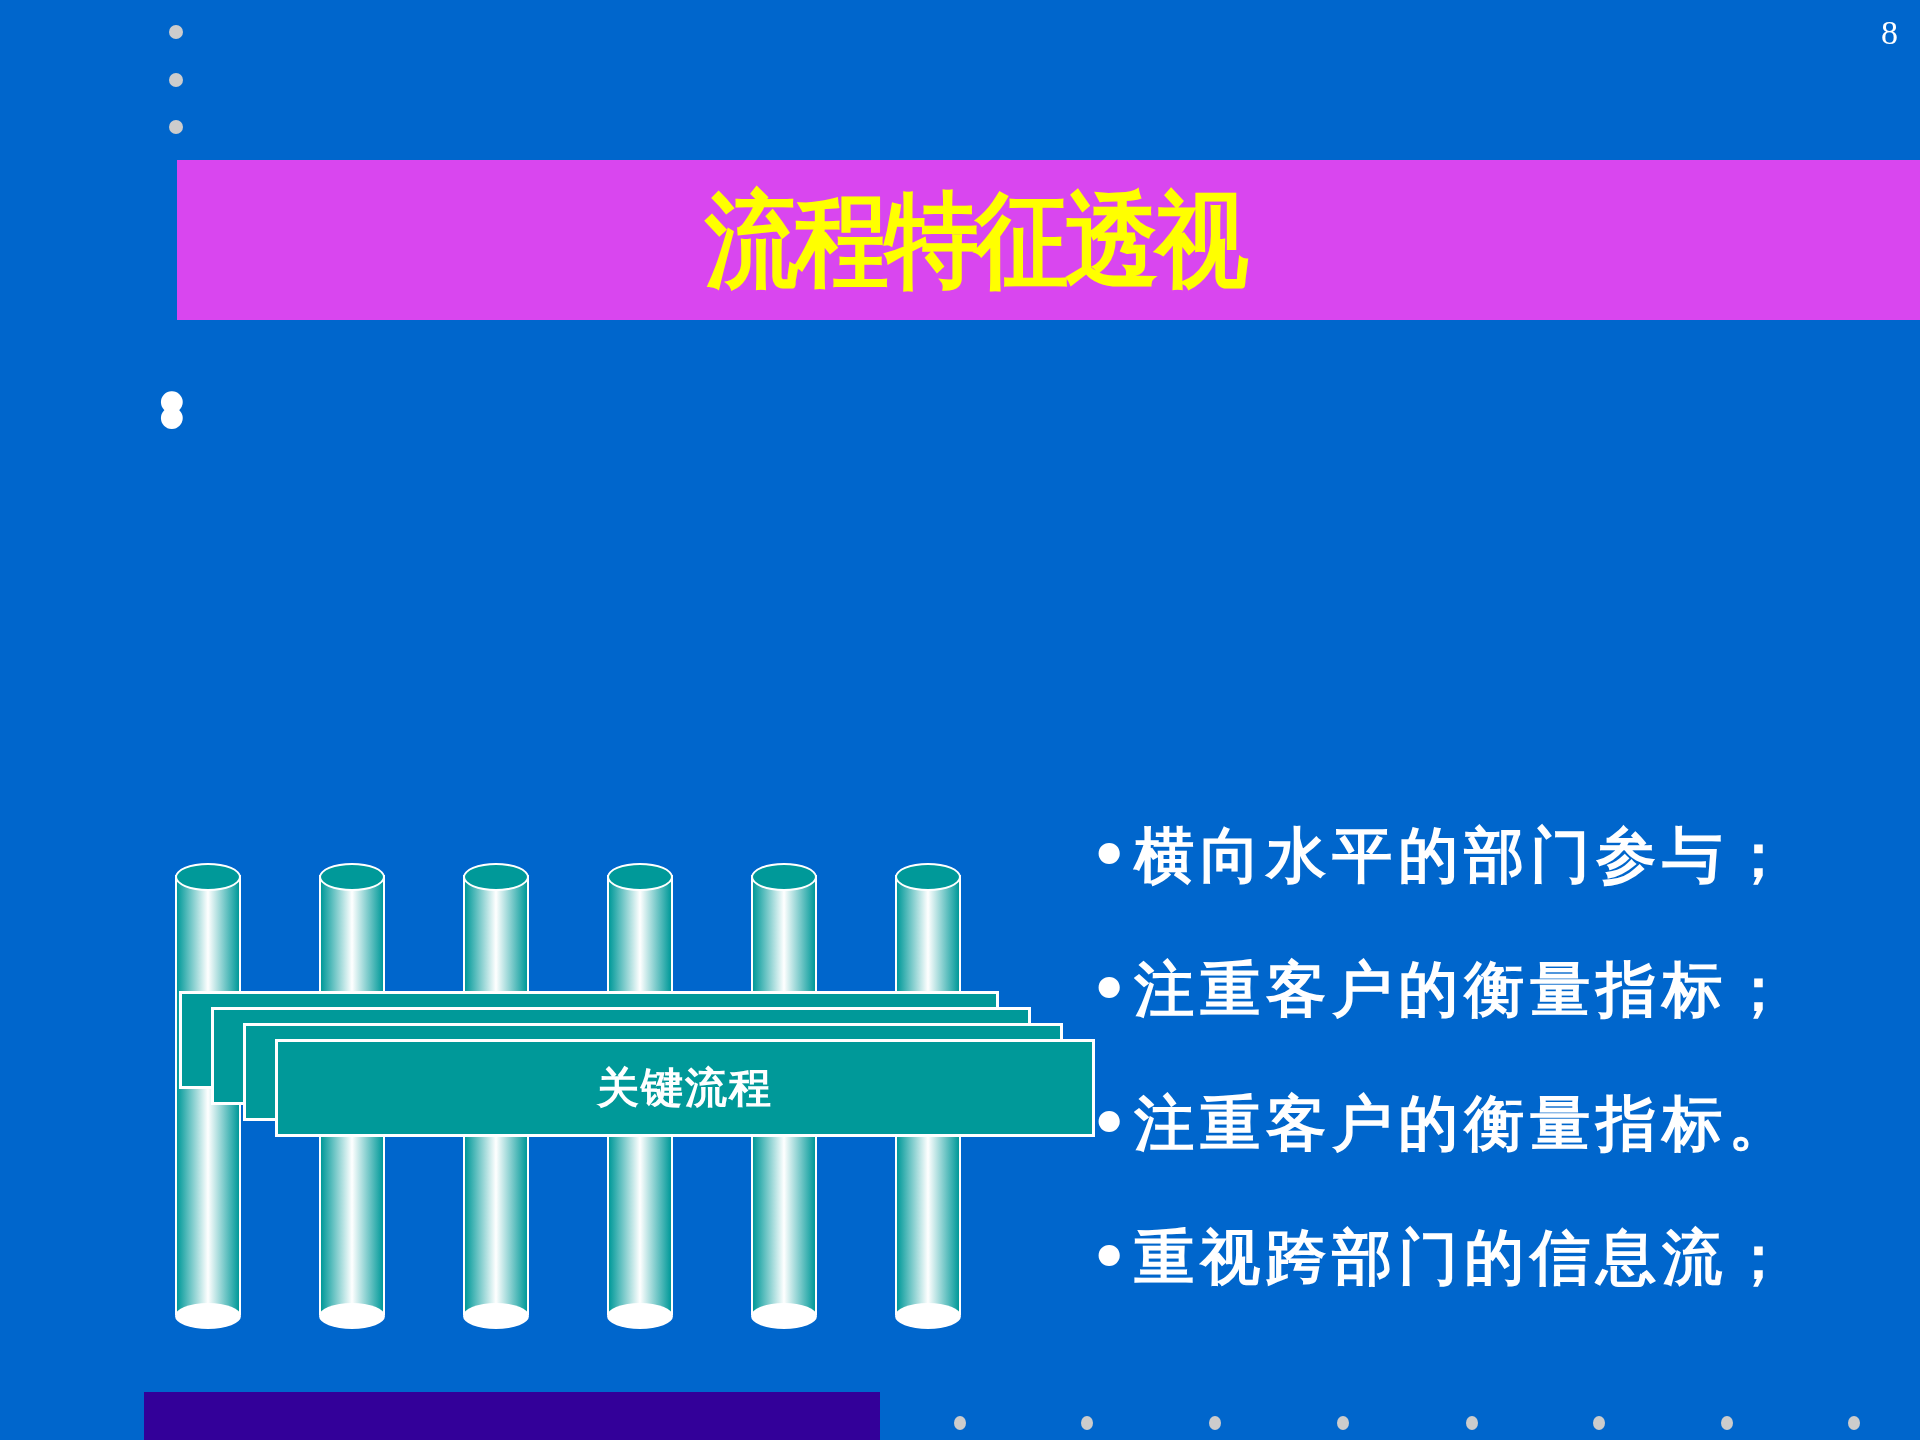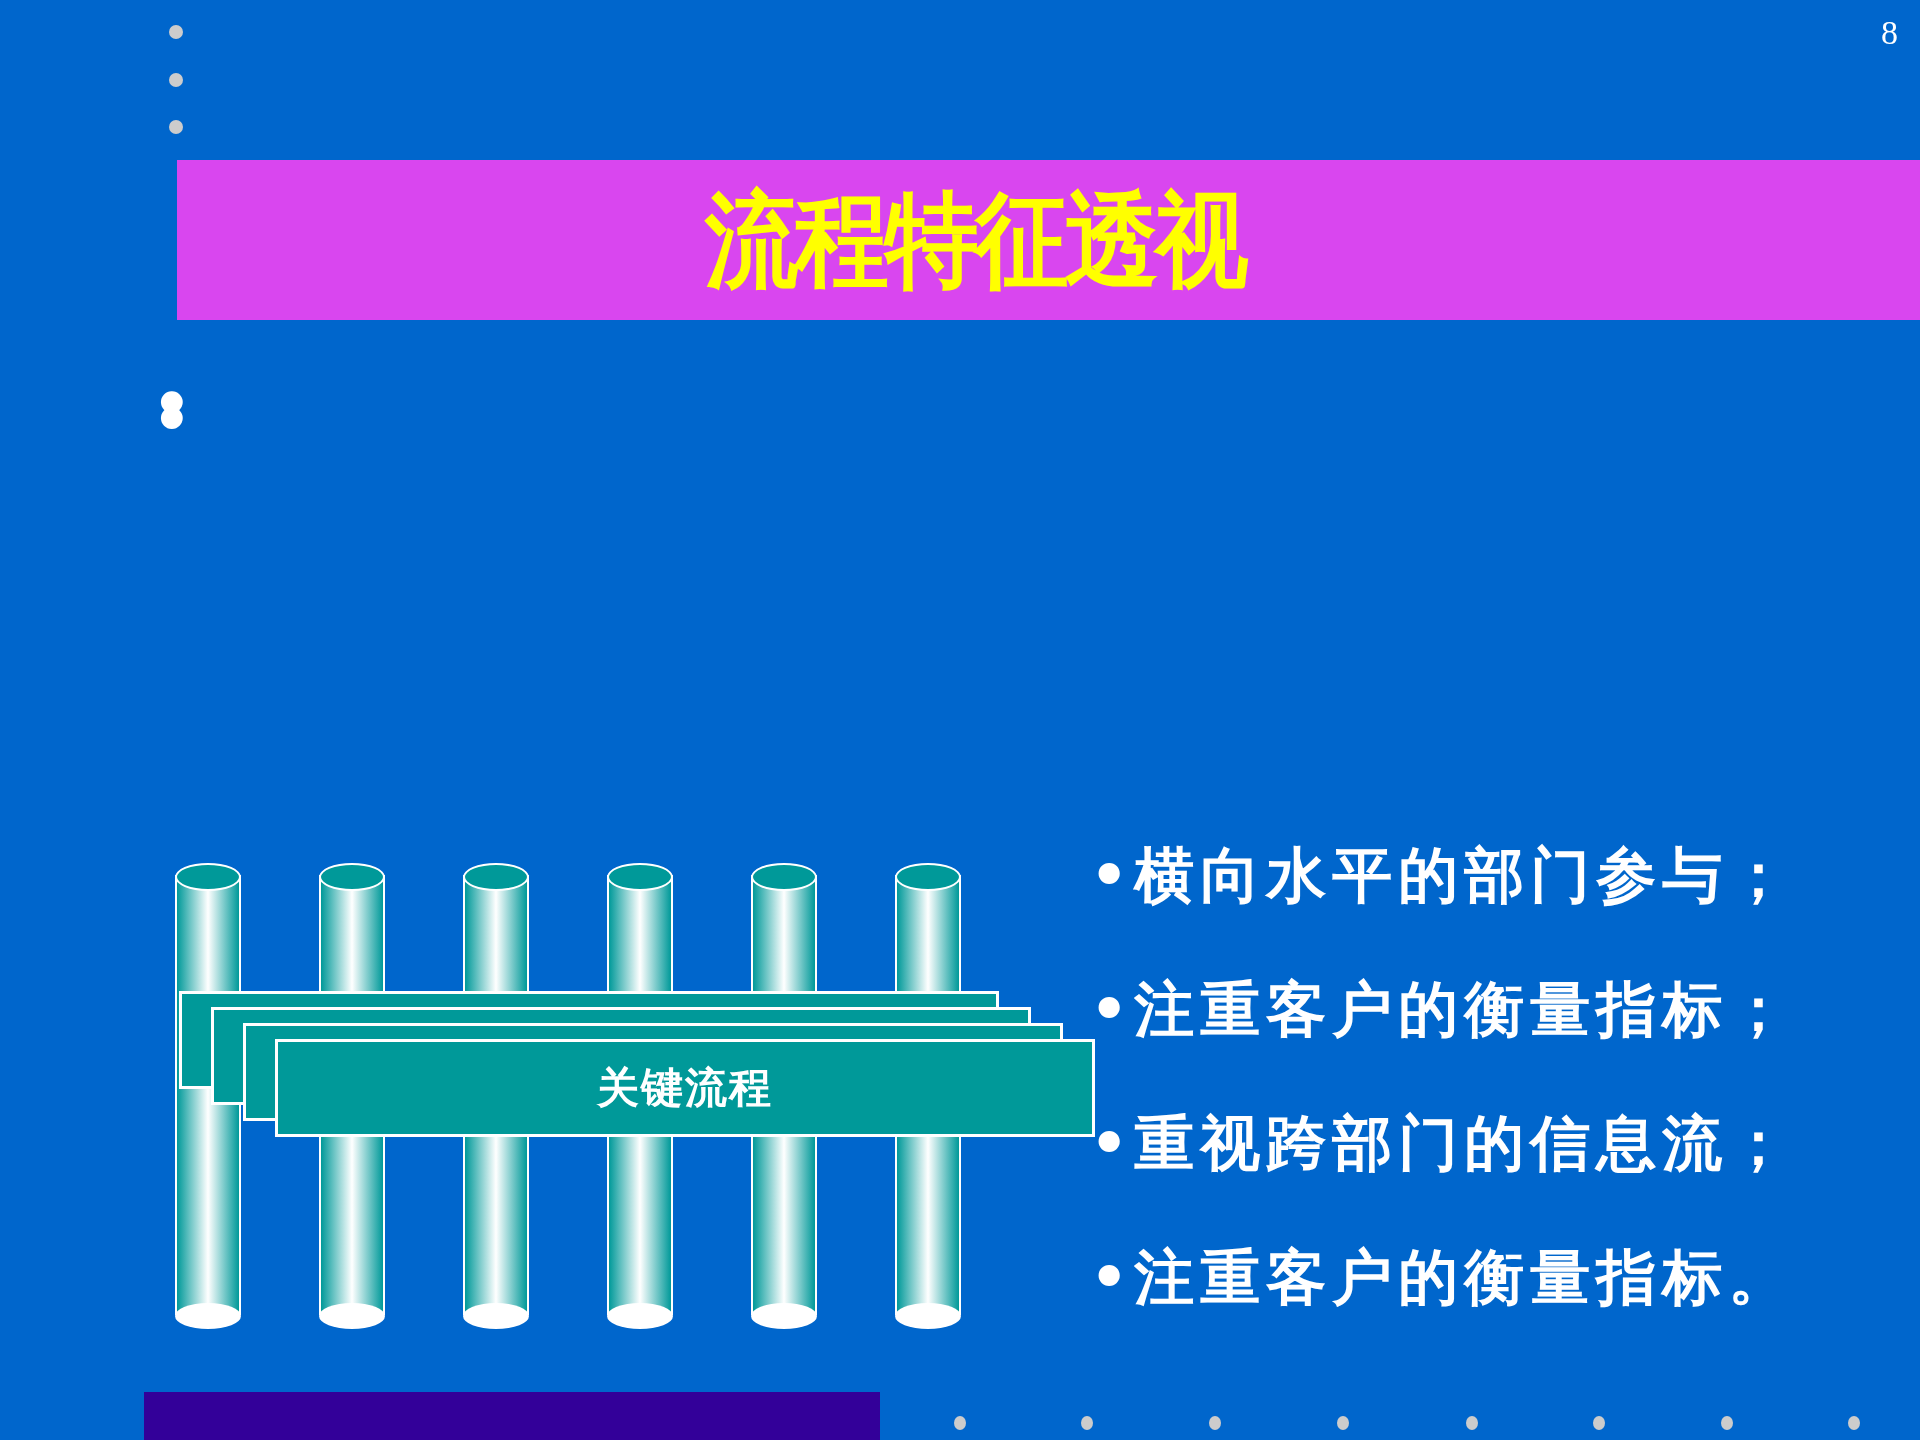--- a/index.html
+++ b/index.html
@@ -33,21 +33,21 @@
   }
   .cyl .bottom {
     position:absolute; left:0; top:440px; width:66px; height:26px; border-radius:50%; background:#fff;
   }
   .pbox { position:absolute; background:#009999; border:3px solid #fff; box-sizing:border-box;margin-left:20px; }
   .pbox .label {
     position:absolute; left:0; right:0; top:0; bottom:0;
     display:flex; align-items:center; justify-content:center;
     color:#fff; font-weight:bold; font-size:42px; letter-spacing:2px;
   }
-  .right-list { position:absolute; left:1090px; top:808px; width:820px; }
+  .right-list { position:absolute; left:1090px; top:788px; width:820px; }
   .right-item { color:#fff; font-weight:bold; font-size:60px; line-height:134px; letter-spacing:6px; white-space:nowrap; }
   .bottom-bar { position:absolute; left:144px; top:1392px; width:736px; height:48px; background:#330099; }
   .bdot { position:absolute; top:1416px; width:12px; height:14px; border-radius:50%; background:#CCCCCC; }
 </style>
 </head>
 <body>
 
 <div class="dot" style="left:169px;top:25px;"></div>
 <div class="dot" style="left:169px;top:73px;"></div>
 <div class="dot" style="left:169px;top:120px;"></div>
@@ -103,22 +103,22 @@
   <div class="pbox" style="left:191px;top:1007px;width:820px;height:98px;"></div>
   <div class="pbox" style="left:223px;top:1023px;width:820px;height:98px;"></div>
   <div class="pbox" style="left:255px;top:1039px;width:820px;height:98px;">
     <div class="label">关键流程</div>
   </div>
 </div>
 
 <div class="right-list">
   <div class="right-item">•横向水平的部门参与；</div>
   <div class="right-item">•注重客户的衡量指标；</div>
+  <div class="right-item">•注重客户的衡量指标。</div>
   <div class="right-item">•重视跨部门的信息流；</div>
-  <div class="right-item">•注重客户的衡量指标。</div>
 </div>
 
 <div class="bottom-bar"></div>
 <div class="bdot" style="left:954px;"></div>
 <div class="bdot" style="left:1081px;"></div>
 <div class="bdot" style="left:1209px;"></div>
 <div class="bdot" style="left:1337px;"></div>
 <div class="bdot" style="left:1466px;"></div>
 <div class="bdot" style="left:1593px;"></div>
 <div class="bdot" style="left:1721px;"></div>

